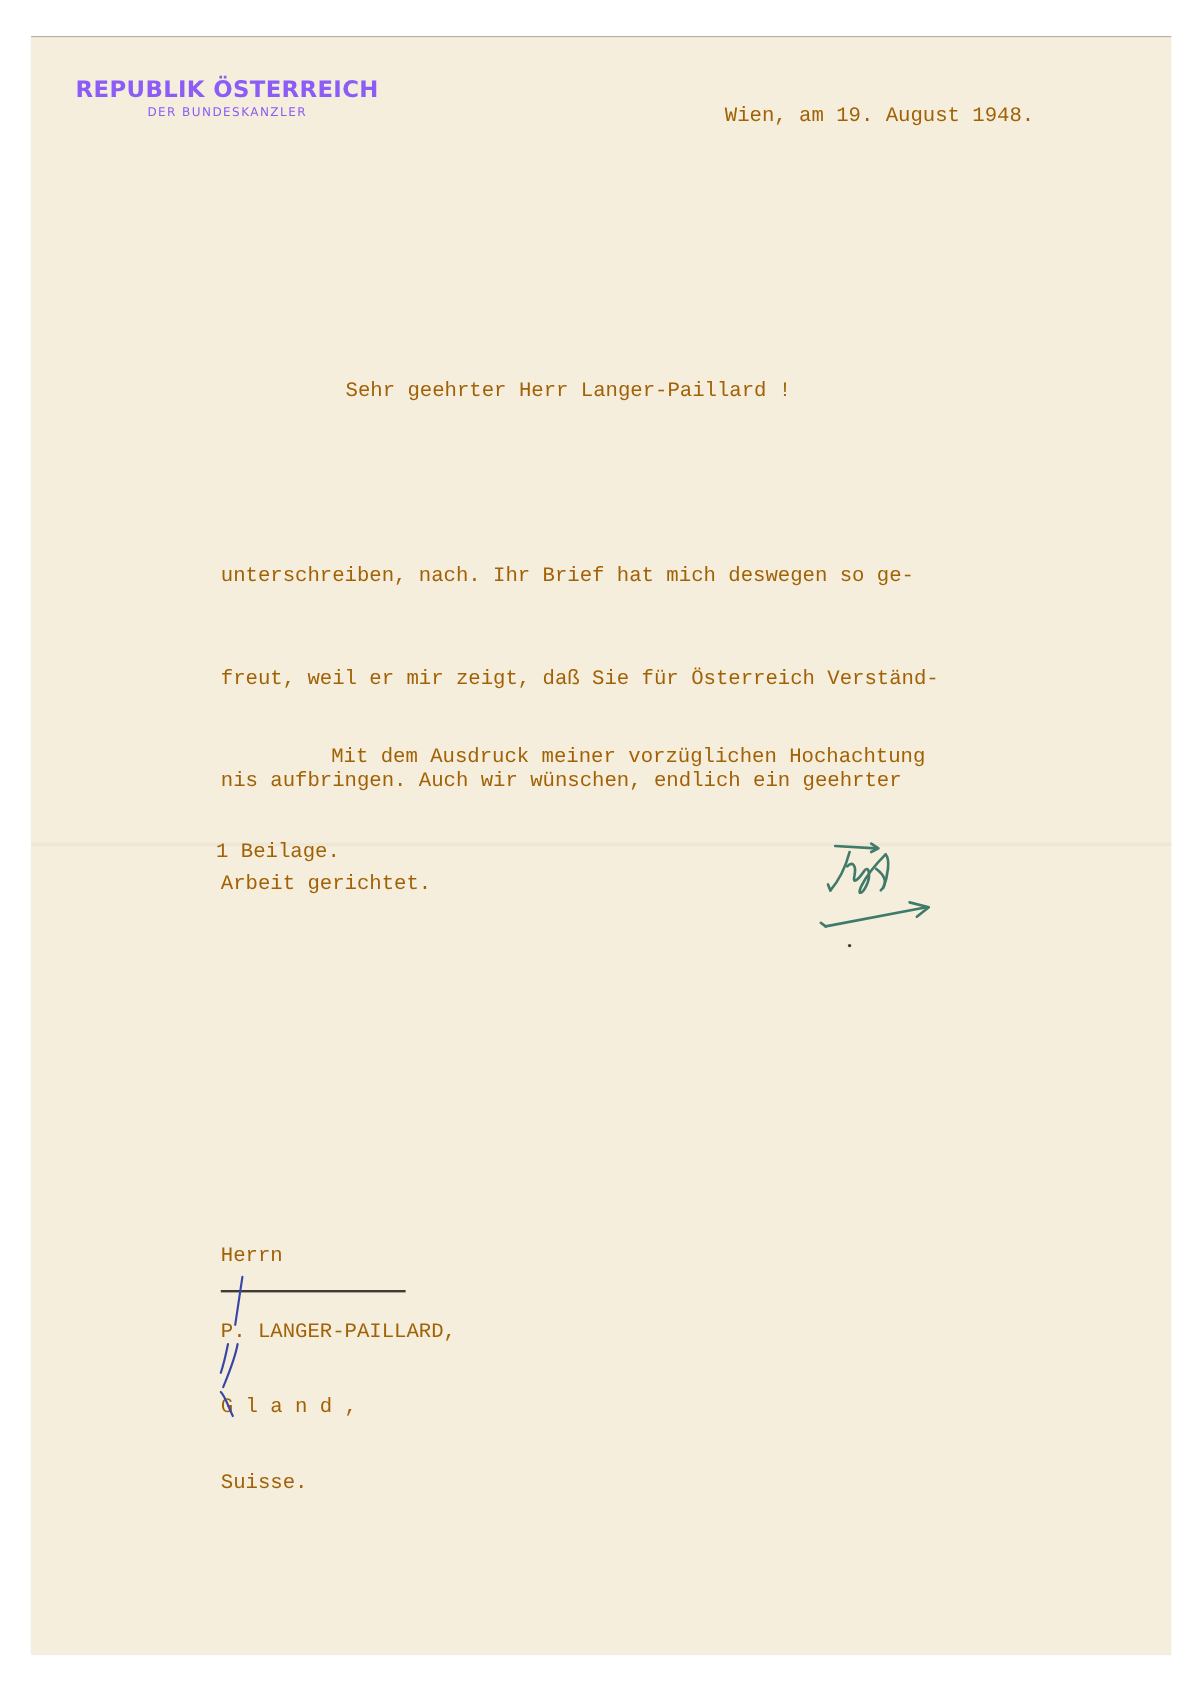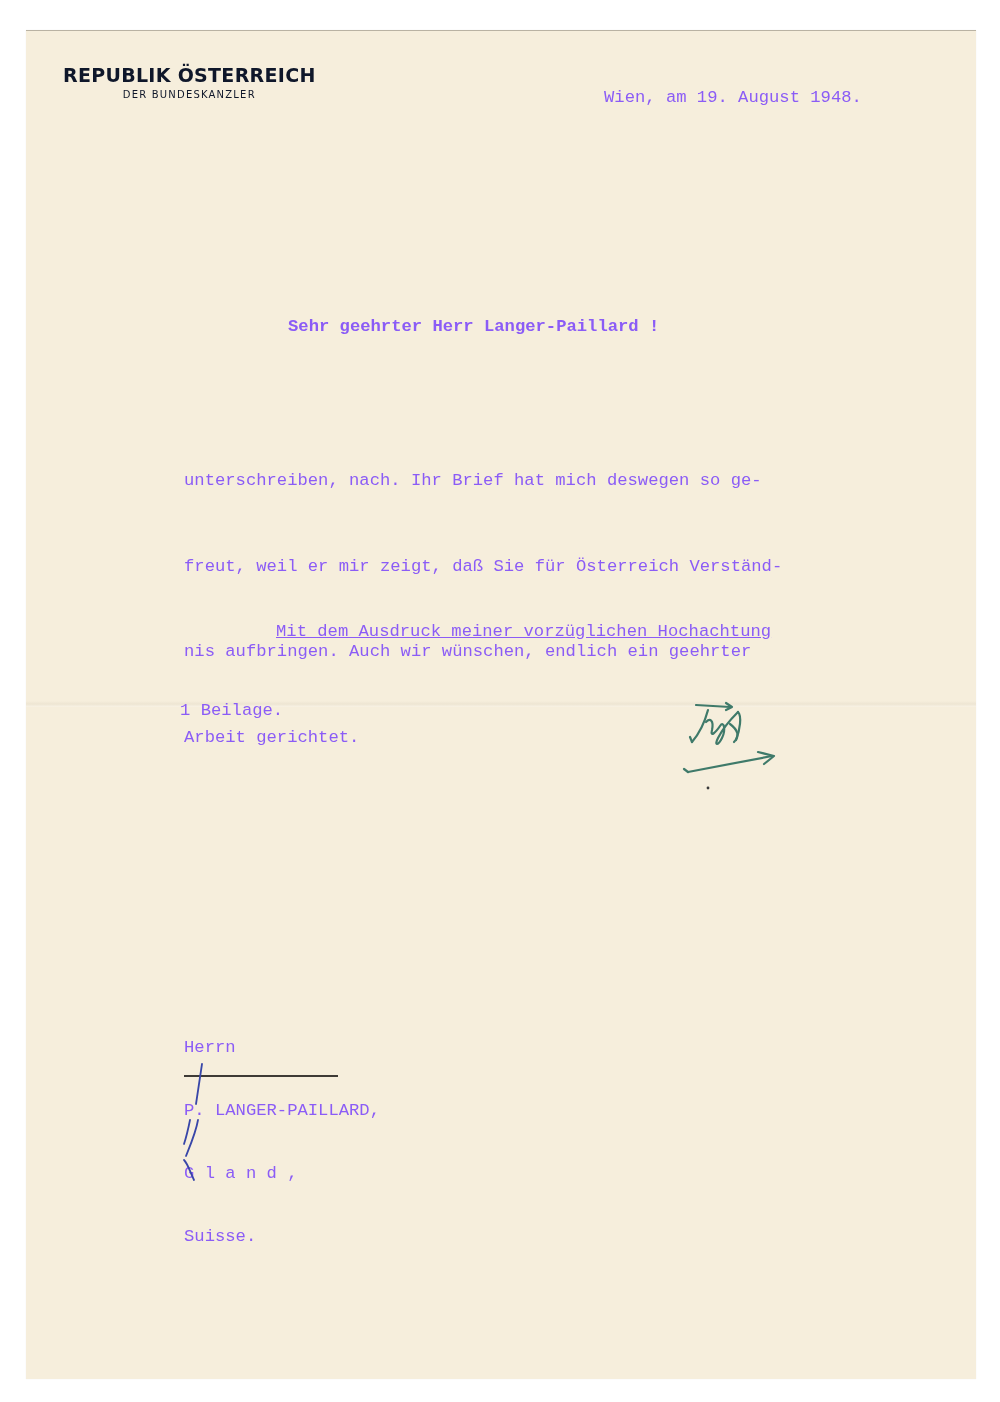--- a/index.html
+++ b/index.html
@@ -21,45 +21,45 @@
   .fold {
     position: absolute;
     left: 0; width: 100%;
     top: 670px; height: 6px;
     background: linear-gradient(to bottom, rgba(0,0,0,0) 0%, rgba(160,150,130,0.10) 50%, rgba(255,255,255,0.25) 100%);
   }
   .letterhead {
     position: absolute;
     left: 63px; top: 63px;
     font-family: "DejaVu Sans", "Liberation Sans", sans-serif;
-    color: #0f172a;
+    color: #8b5cf6;
     text-align: center;
   }
   .lh-main {
     font-weight: bold;
     font-size: 19px;
     letter-spacing: 0.3px;
     line-height: 24px;
   }
   .lh-sub {
     font-weight: normal;
     font-size: 10px;
     letter-spacing: 1.2px;
     line-height: 16px;
   }
   .typed {
-    color: #8b5cf6;
+    color: #a16207;
     font-size: 17.2px;
     line-height: 28.5px;
     white-space: pre;
   }
   .date { position: absolute; left: 604px; top: 84px; }
-  .salutation { position: absolute; left: 288px; top: 313px; font-weight: bold; }
+  .salutation { position: absolute; left: 288px; top: 313px; }
   .body { position: absolute; left: 184px; top: 410px; }
-  .closing { position: absolute; left: 276px; top: 618px; text-decoration: underline; }
+  .closing { position: absolute; left: 276px; top: 618px; }
   .enclosure { position: absolute; left: 180px; top: 697px; }
   .address { position: absolute; left: 184px; top: 995px; line-height: 21px; }
   .underline {
     position: absolute;
     left: 184px; top: 1075px;
     width: 154px; height: 1.5px;
     background: #3e3a35;
   }
   .signature { position: absolute; left: 668px; top: 690px; }
   .blue-mark { position: absolute; left: 150px; top: 1060px; }

